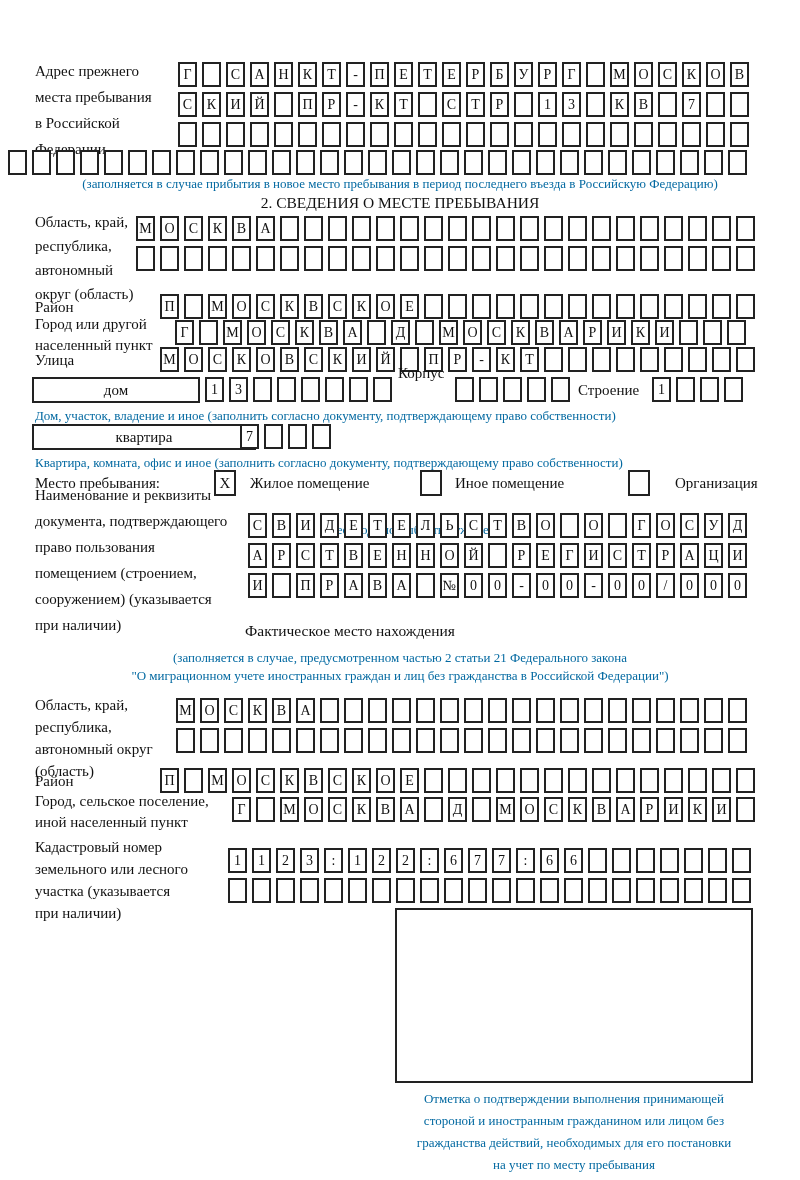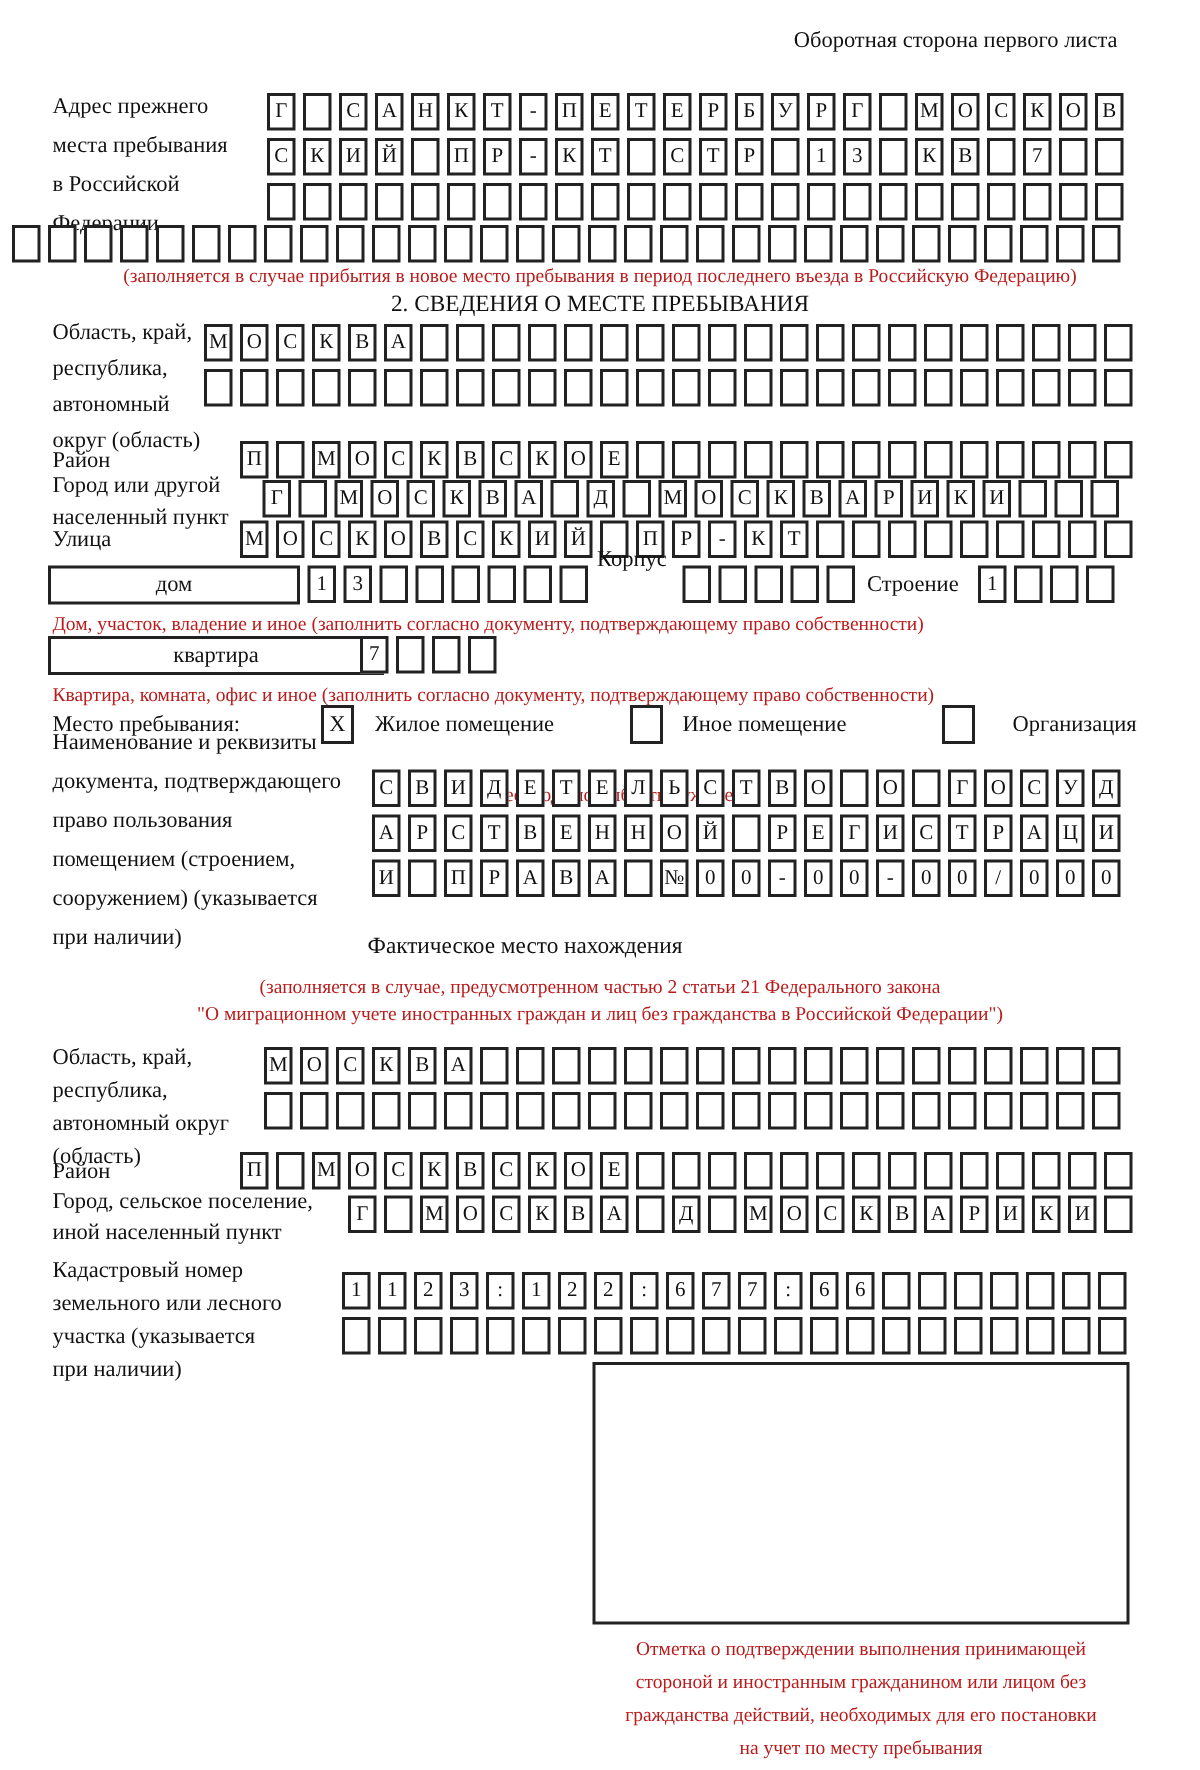--- a/index.html
+++ b/index.html
@@ -13,40 +13,39 @@
   .cell{
     box-sizing:border-box;flex:0 0 19px;width:19px;height:25px;
     border:2px solid #222;display:flex;align-items:center;justify-content:center;
     font-size:14px;background:#fff;
   }
   .label{font-size:15px;line-height:26px;}
   .lines-24 div{line-height:24px;}
   .lines-26 div{line-height:26px;}
   .lines-22 div{line-height:22px;}
   .lines-21 div{line-height:21px;}
-  .note{font-size:13px;color:#b91c1c;}
+  .note{font-size:13px;color:#0369a1;}
   .center{text-align:center;}
   .title{font-weight:normal;font-size:15.5px;text-align:center;}
   .longbox{
     box-sizing:border-box;border:2px solid #222;height:26px;
     display:flex;align-items:center;justify-content:center;font-size:15px;background:#fff;
   }
   .cb{
     box-sizing:border-box;width:22px;height:26px;border:2px solid #222;
     display:flex;align-items:center;justify-content:center;font-size:15px;background:#fff;
   }
   .bigbox{box-sizing:border-box;border:2px solid #222;background:#fff;}
   .inline-label{font-size:15px;line-height:26px;}
 </style>
 </head>
 <body>
 
 <div class="page">
 
-  <div class="abs label" style="top:14px;right:55px;">Оборотная сторона первого листа</div>
 
   <div class="abs label lines-26" style="left:35px;top:58px;">
       <div>Адрес прежнего</div>
       <div>места пребывания</div>
       <div>в Российской</div>
       <div>Федерации</div>
     </div>
   <div class="abs cells" style="left:178px;top:62px;">
       <div class="cell">Г</div>
       <div class="cell"></div>

